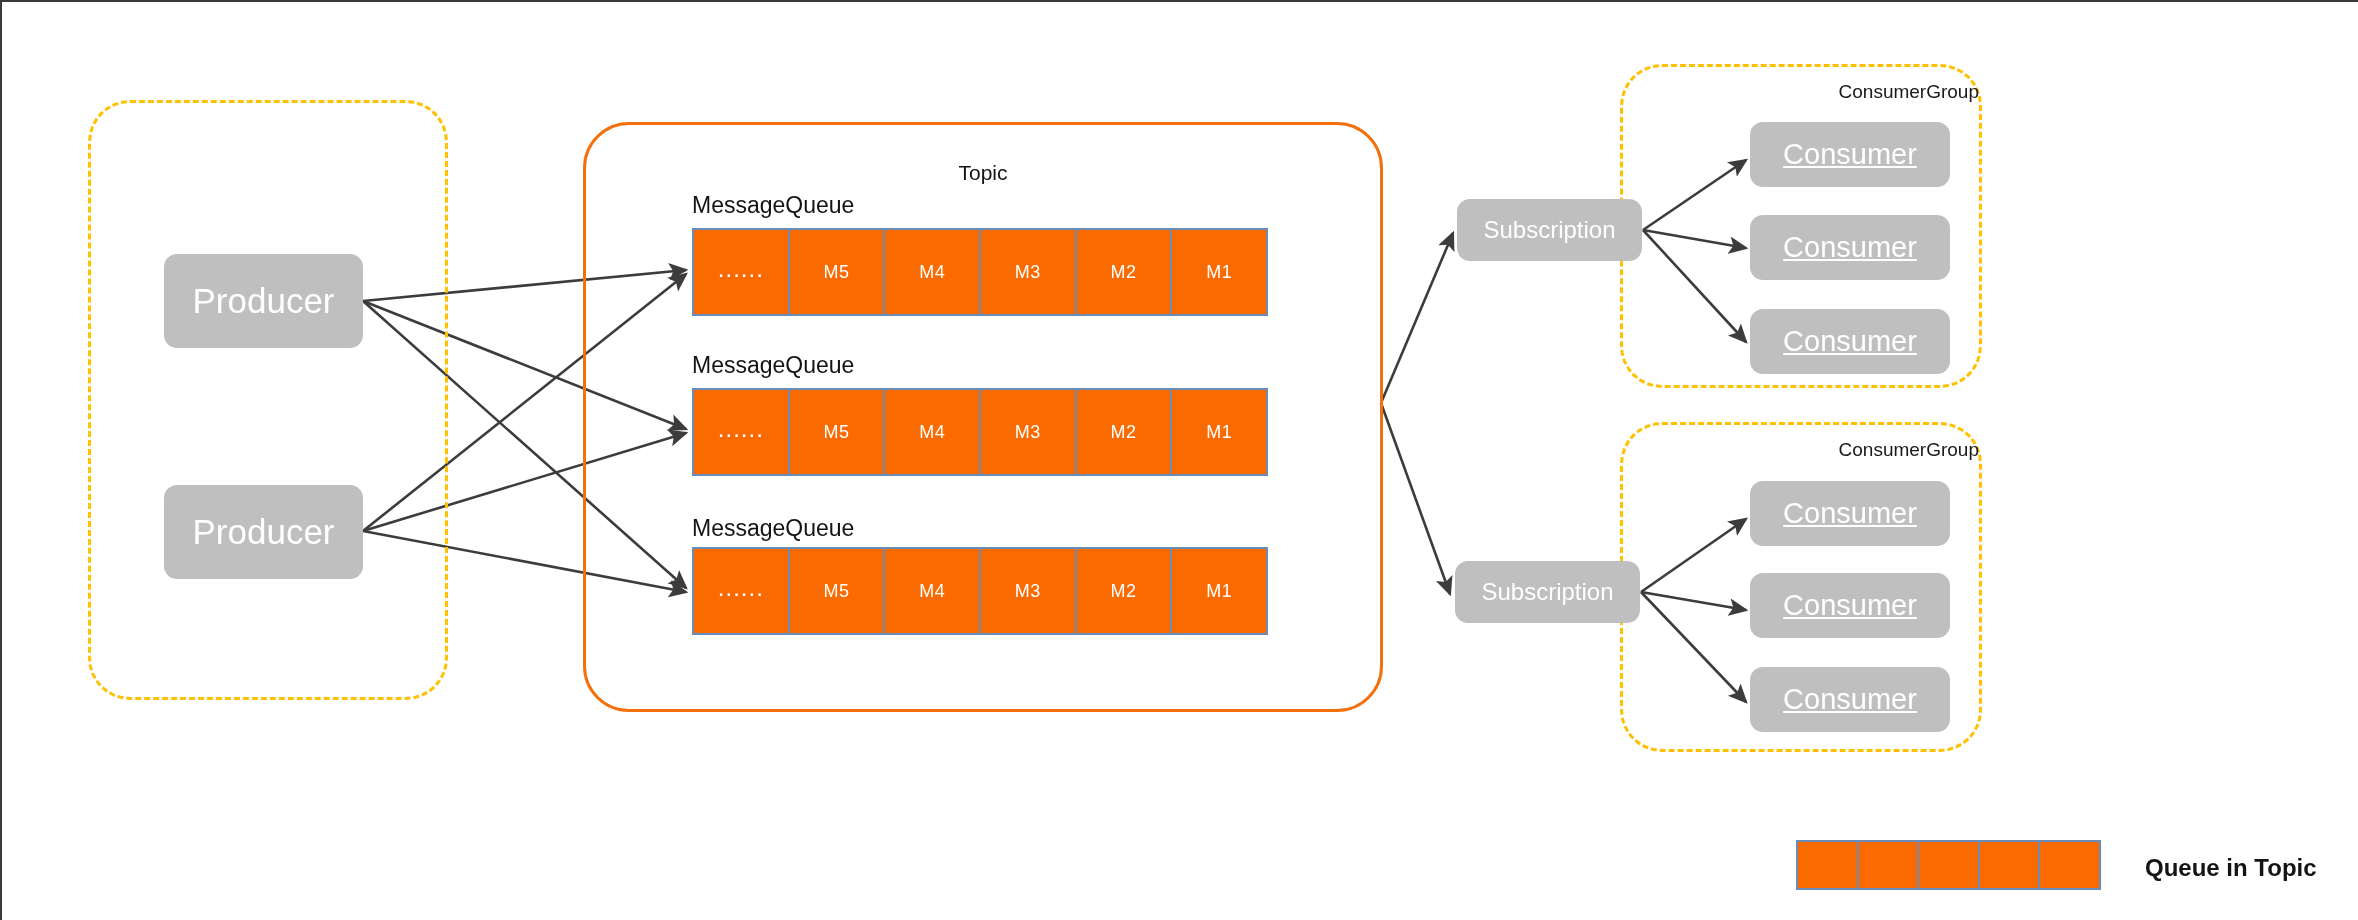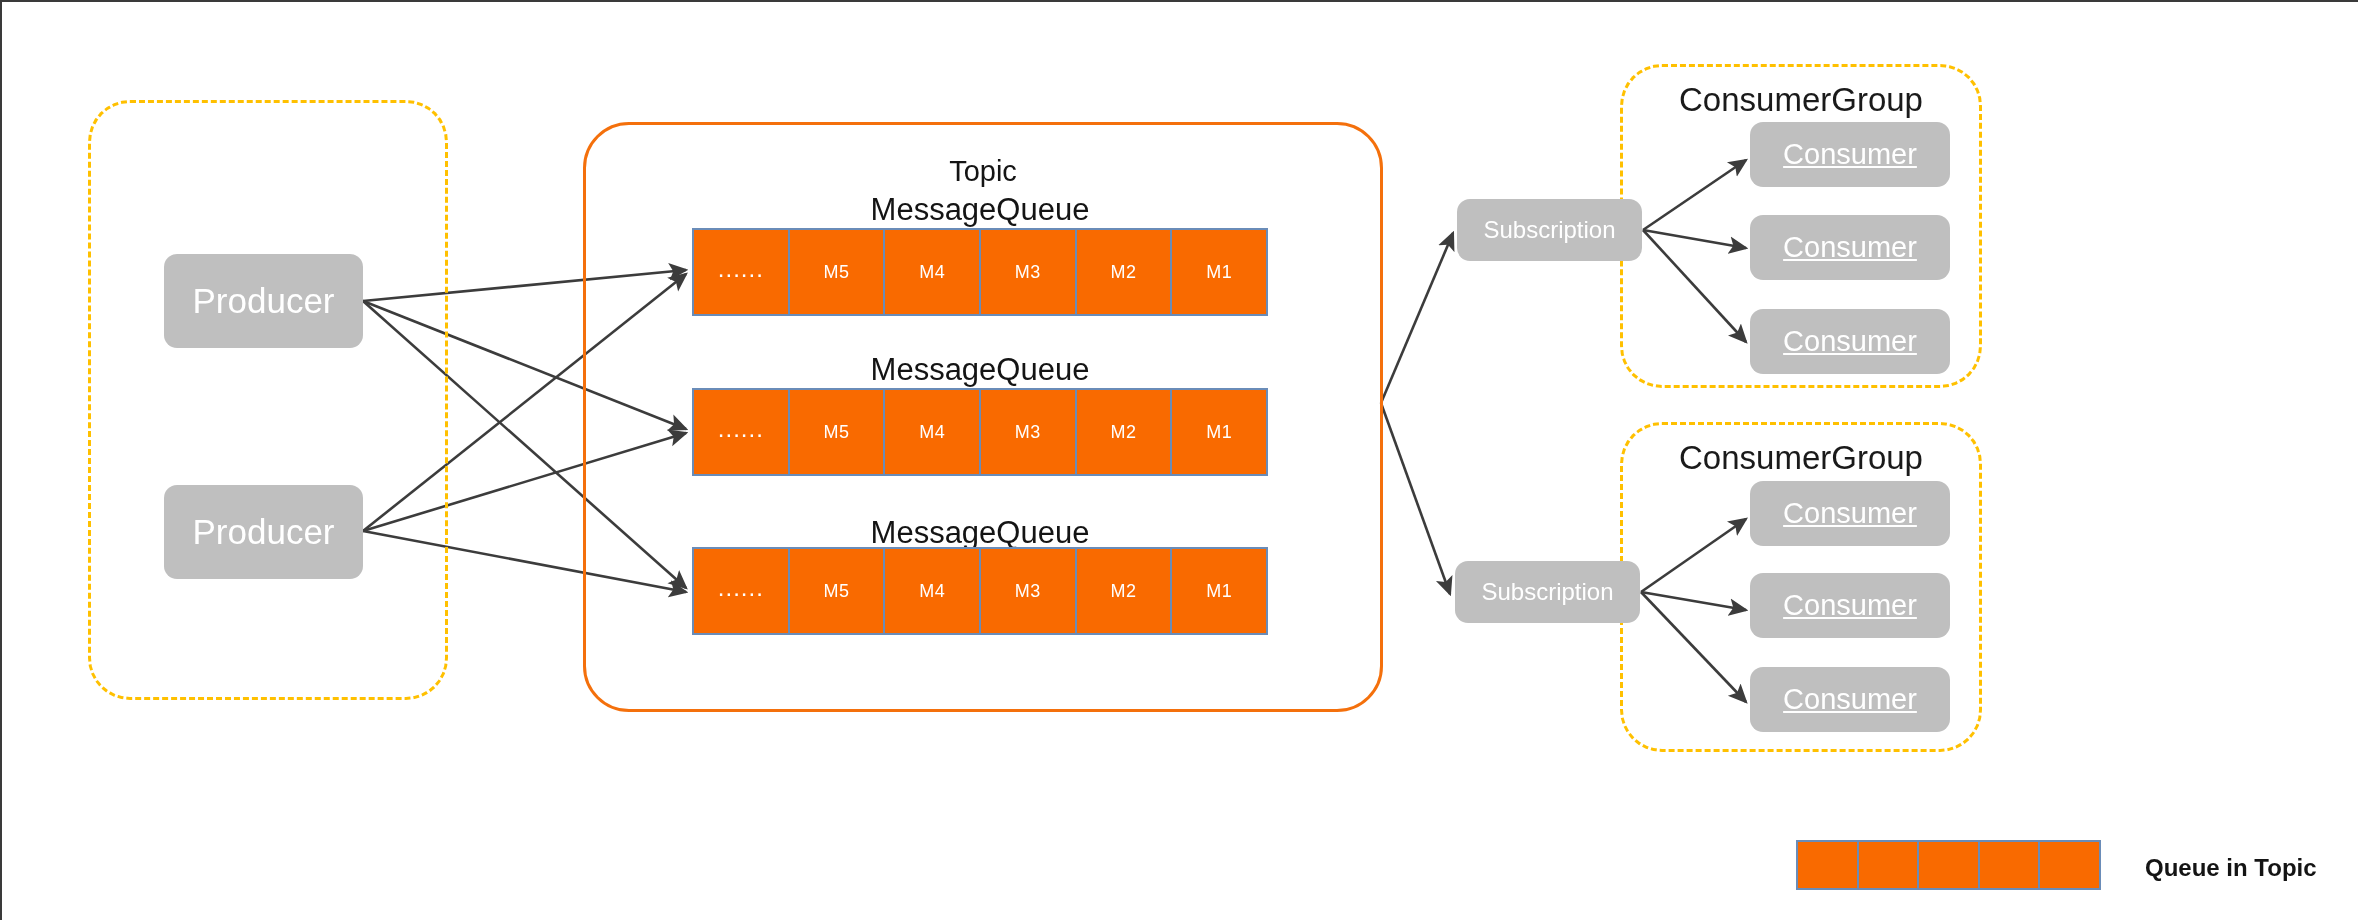--- a/index.html
+++ b/index.html
@@ -33,64 +33,64 @@
   .dashed-group {
     position: absolute;
     border: 3px dashed #FFC000;
     border-radius: 42px;
     box-sizing: border-box;
     background: transparent;
   }
   .group-title {
     position: absolute;
     width: 100%;
-    text-align: center;
-    font-size: 33px;
+    text-align: right;
+    font-size: 19px;
     color: #1a1a1a;
     font-family: "Liberation Sans", sans-serif;
     white-space: nowrap;
   }
   
   #topic-container {
     position: absolute;
     border: 3px solid #F4700C;
     border-radius: 46px;
     box-sizing: border-box;
     background: transparent;
   }
   #topic-title {
     position: absolute;
     width: 100%;
     text-align: center;
-    font-size: 29px;
+    font-size: 21px;
     color: #141414;
-    top: 30px;
+    top: 36px;
   }
   
   .node-box {
     position: absolute;
     background: #BFBFBF;
     border-radius: 13px;
     box-sizing: border-box;
     display: flex;
     align-items: center;
     justify-content: center;
     color: #ffffff;
     font-family: "Liberation Sans", sans-serif;
     user-select: none;
   }
   .node-producer { font-size: 35px; }
   .node-consumer { font-size: 29px; text-decoration: underline; }
   .node-subscription { font-size: 24px; }
   
   .queue-label {
     position: absolute;
-    font-size: 31px;
+    font-size: 23px;
     color: #141414;
-    text-align: center;
+    text-align: left;
     white-space: nowrap;
   }
   .queue {
     position: absolute;
     display: flex;
     box-sizing: border-box;
     border: 2px solid #6A8CB8;
     background: #F96A00;
   }
   .queue-cell {

